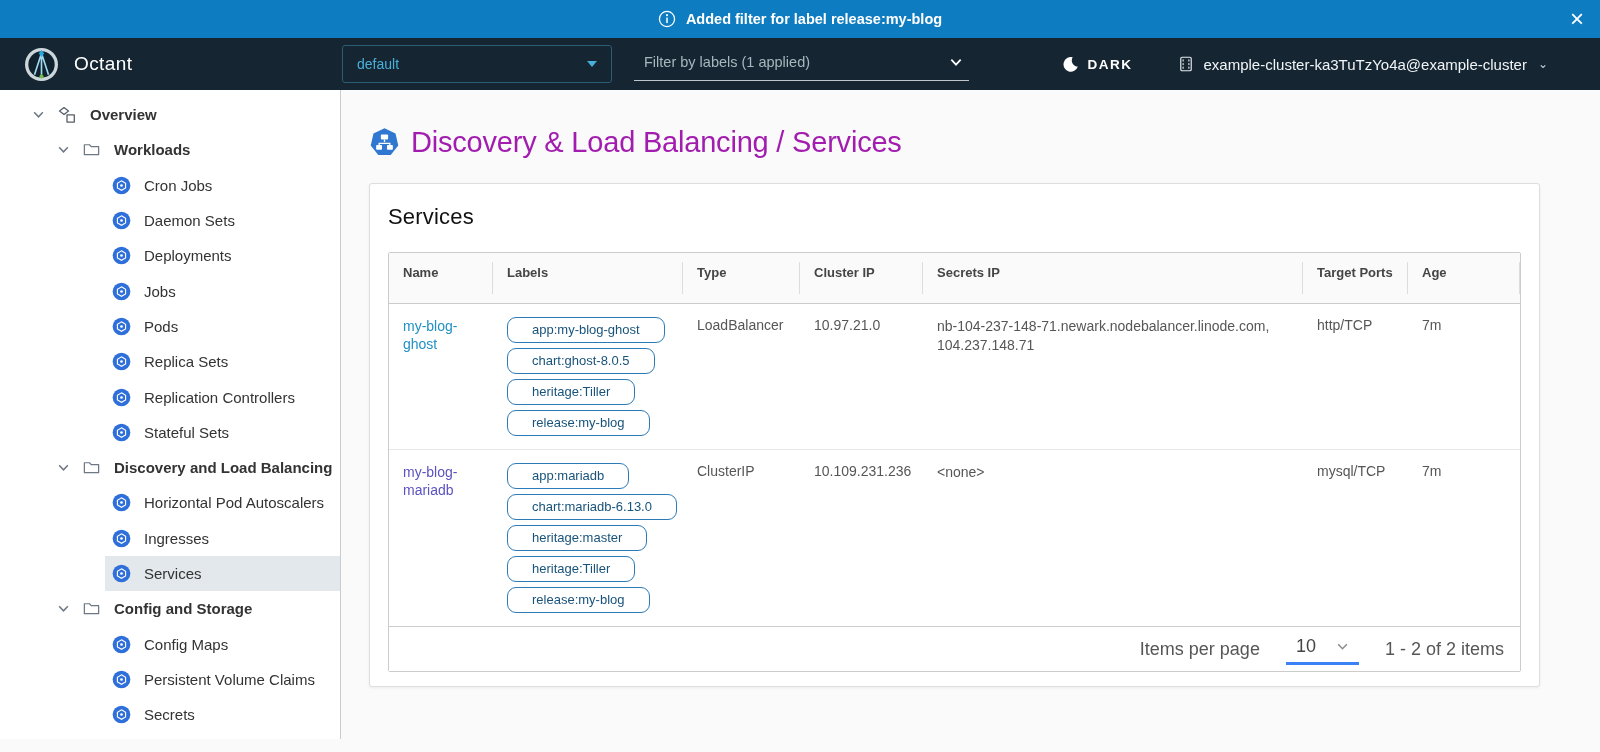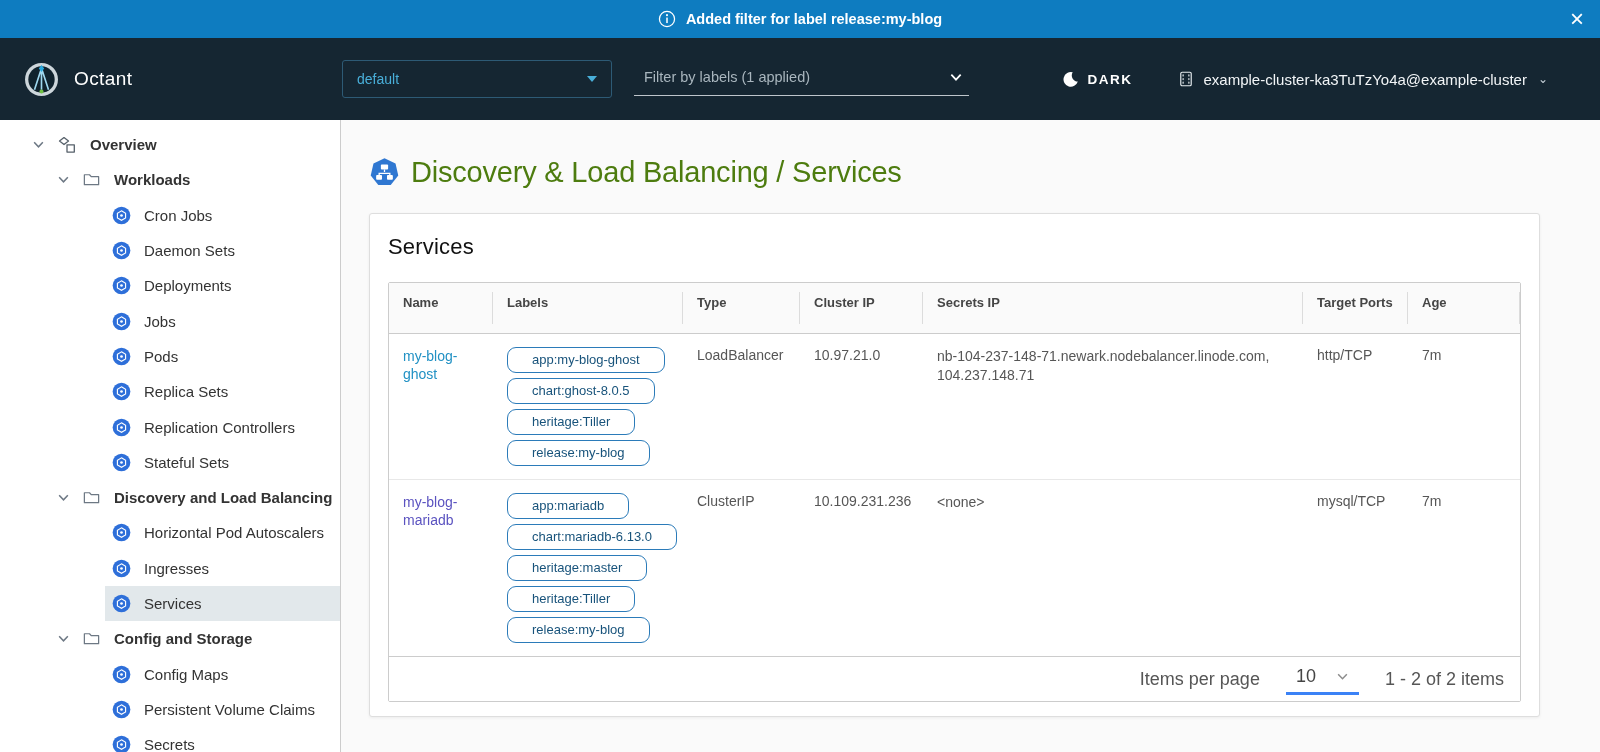--- a/index.html
+++ b/index.html
@@ -17,21 +17,21 @@
     position:relative; font-size:14.5px; font-weight:600;
   }
   .notif-inner { display:flex; align-items:center; gap:10px; }
   .notif-close {
     position:absolute; right:16px; top:50%; transform:translateY(-50%);
     font-size:24px; font-weight:300; line-height:1; cursor:pointer; color:#fff;
   }
 
   
   .app-header {
-    height:82px; background:#152632; display:flex; align-items:center;
+    height:52px; background:#152632; display:flex; align-items:center;
   }
   .brand { display:flex; align-items:center; gap:15px; padding-left:24px; width:342px; flex:none; }
   .brand-name { color:#fff; font-size:19px; letter-spacing:.4px; }
   .ns-select {
     flex:none; width:270px; height:38px; border:1px solid #2d5a75; border-radius:3px;
     display:flex; align-items:center; justify-content:space-between;
     padding:0 14px; color:#49afd9; font-size:14px; cursor:pointer;
   }
   .tri { width:0; height:0; border-left:5px solid transparent; border-right:5px solid transparent; border-top:6px solid #49afd9; }
   .label-filter {
@@ -60,21 +60,21 @@
   .nav-row { height:35.3px; display:flex; align-items:center; font-size:15px; color:#333; cursor:pointer; }
   .nav-row .chev { margin-right:12px; display:flex; flex:none; }
   .nav-row .nav-ic { margin-right:13px; display:flex; flex:none; }
   .lvl0 { padding-left:12px; font-weight:600; }
   .lvl1 { padding-left:37px; font-weight:600; }
   .lvl2 { padding-left:92px; }
   .nav-row.selected { background:linear-gradient(to right, transparent 85px, #e2e8eb 85px); }
 
   .content { flex:1; background:#fafafa; padding:30px 60px 0 28px; overflow:hidden; }
   .page-title { display:flex; align-items:center; gap:11px; margin:6px 0 24px; }
-  .page-title h1 { font-size:29px; font-weight:400; color:#4d7c0f; margin:0; letter-spacing:-.2px; }
+  .page-title h1 { font-size:29px; font-weight:400; color:#a21caf; margin:0; letter-spacing:-.2px; }
 
   .card {
     background:#fff; border:1px solid #dedede; border-radius:3px;
     box-shadow:0 1px 3px rgba(0,0,0,.06); padding:16px 18px 14px;
   }
   .card h2 { font-size:22px; font-weight:400; color:#111; margin:4px 0 22px; letter-spacing:.2px; }
 
   .datagrid { border:1px solid #ccc; border-radius:2px; }
   table { width:100%; border-collapse:collapse; table-layout:fixed; }
   th {

